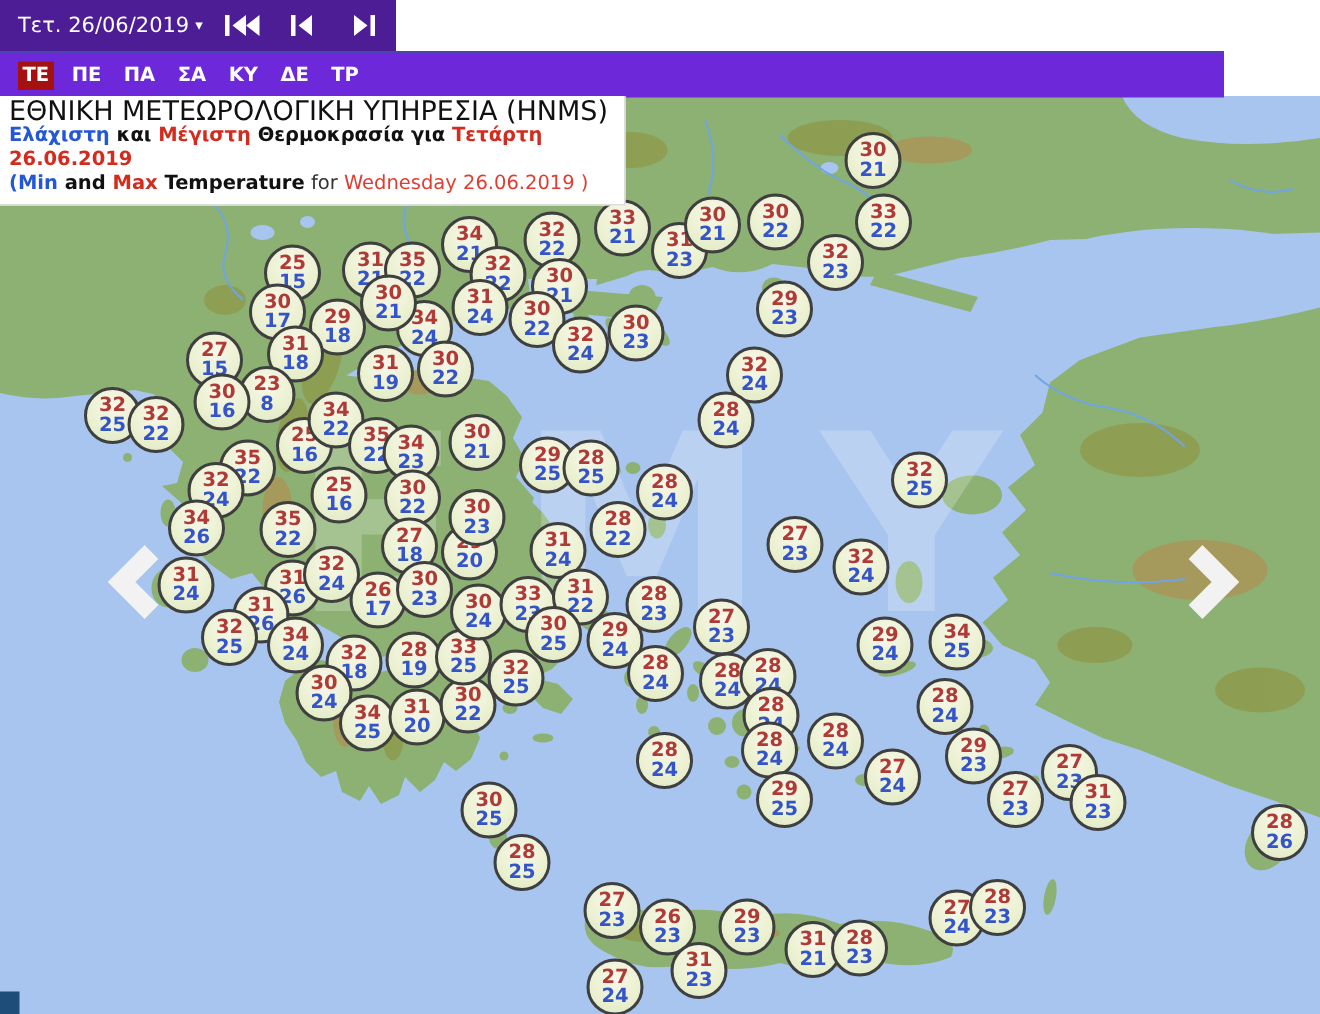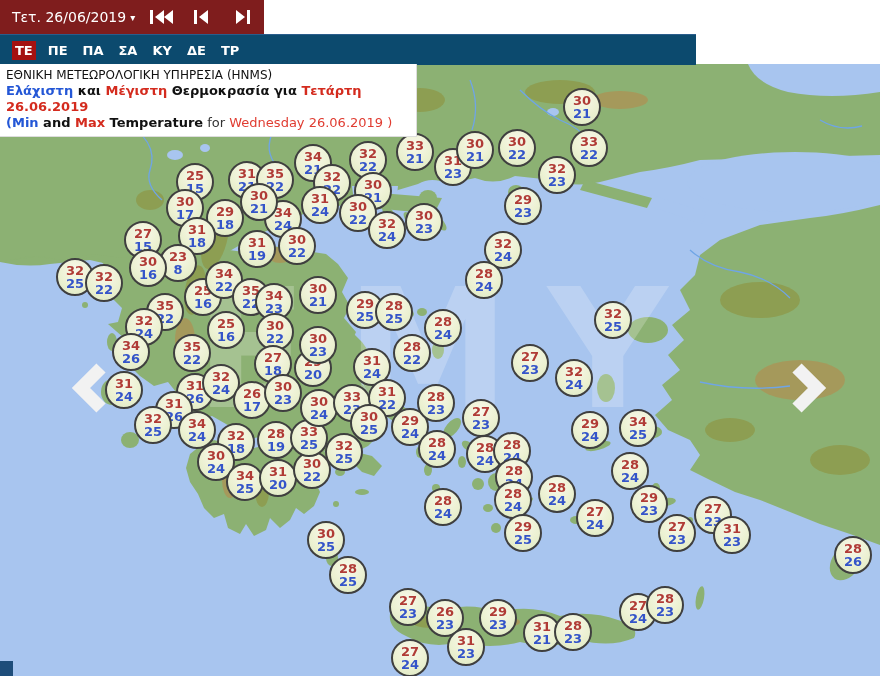--- a/index.html
+++ b/index.html
@@ -1,35 +1,35 @@
 <!DOCTYPE html>
 <html><head>
 <meta charset="utf-8">
 <style>
   html,body{margin:0;padding:0;background:#fff;}
   #app{position:relative;width:880px;height:676px;overflow:hidden;background:#fff;
        font-family:"DejaVu Sans",sans-serif;}
   
   #topbar-row{position:absolute;left:0;top:0;width:880px;height:34px;background:#fff;z-index:6;}
-  #topbar{position:absolute;left:0;top:0;width:264px;height:34px;background:#7f1d1d;
+  #topbar{position:absolute;left:0;top:0;width:264px;height:34px;background:#4c1d95;
           display:flex;align-items:center;}
   #date-select{color:#fff;font-size:14px;margin-left:12px;display:flex;align-items:center;cursor:pointer;}
   #date-select .caret{font-size:10px;margin-left:4px;}
   .navbtn{width:26px;height:34px;display:flex;align-items:center;justify-content:center;cursor:pointer;}
   #nav-first{margin-left:14px;}
   #nav-prev{margin-left:14px;}
   #nav-next{margin-left:14px;}
-  #daybar{position:absolute;left:0;top:34px;width:696px;height:30px;background:#0c4a6e;z-index:6;
+  #daybar{position:absolute;left:0;top:34px;width:816px;height:30px;background:#6d28d9;z-index:6;
           display:flex;align-items:center;border-top:1px solid #2a5d8c;}
   #daybar .day{color:#fff;font-size:13px;font-weight:bold;margin-left:9px;padding:2px 3px;cursor:pointer;}
   #daybar .day.sel{background:#a51111;margin-left:12px;}
   
   #infobox{position:absolute;left:0;top:64px;width:404px;background:#fff;z-index:6;
            padding:3px 6px 5px 6px;border-right:1px solid #ddd;border-bottom:1px solid #ddd;}
-  #infobox .l1{font-size:12px;color:#111;line-height:16px;}
+  #infobox .l1{font-size:18px;color:#111;line-height:16px;}
   #infobox .l2,#infobox .l3{font-size:13px;line-height:16px;font-weight:bold;}
   
   #map{position:absolute;left:0;top:0;z-index:0;}
   #watermark{position:absolute;left:195px;top:268px;z-index:1;font-size:165px;font-weight:bold;
              color:rgba(255,255,255,0.22);letter-spacing:38px;line-height:1;pointer-events:none;}
   
   #stations{position:absolute;left:0;top:0;width:880px;height:676px;z-index:2;pointer-events:none;}
   .station{position:absolute;width:38px;height:38px;border-radius:50%;border:2px solid #3f3f3f;
            box-sizing:border-box;background:radial-gradient(circle at 50% 30%,#f8f8ea 0%,#ecf1d2 55%,#dde9c2 100%);
            display:flex;flex-direction:column;align-items:center;justify-content:center;}

